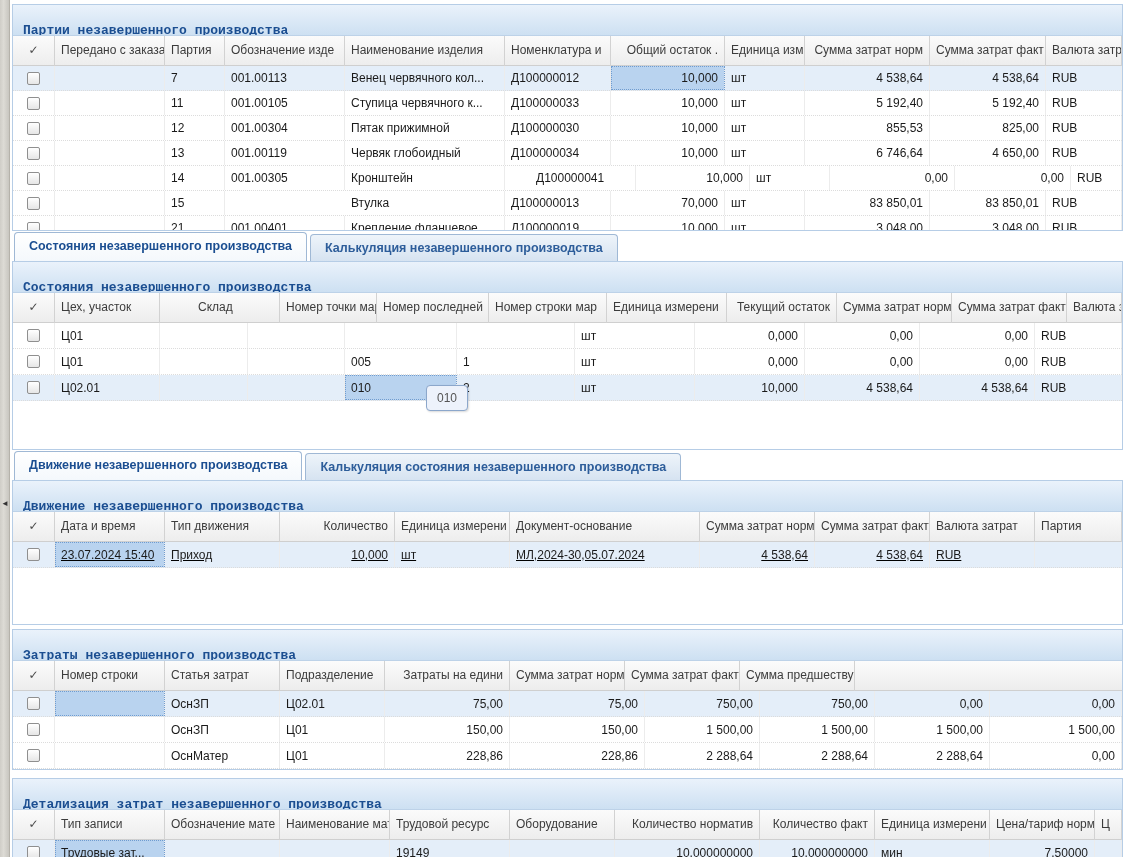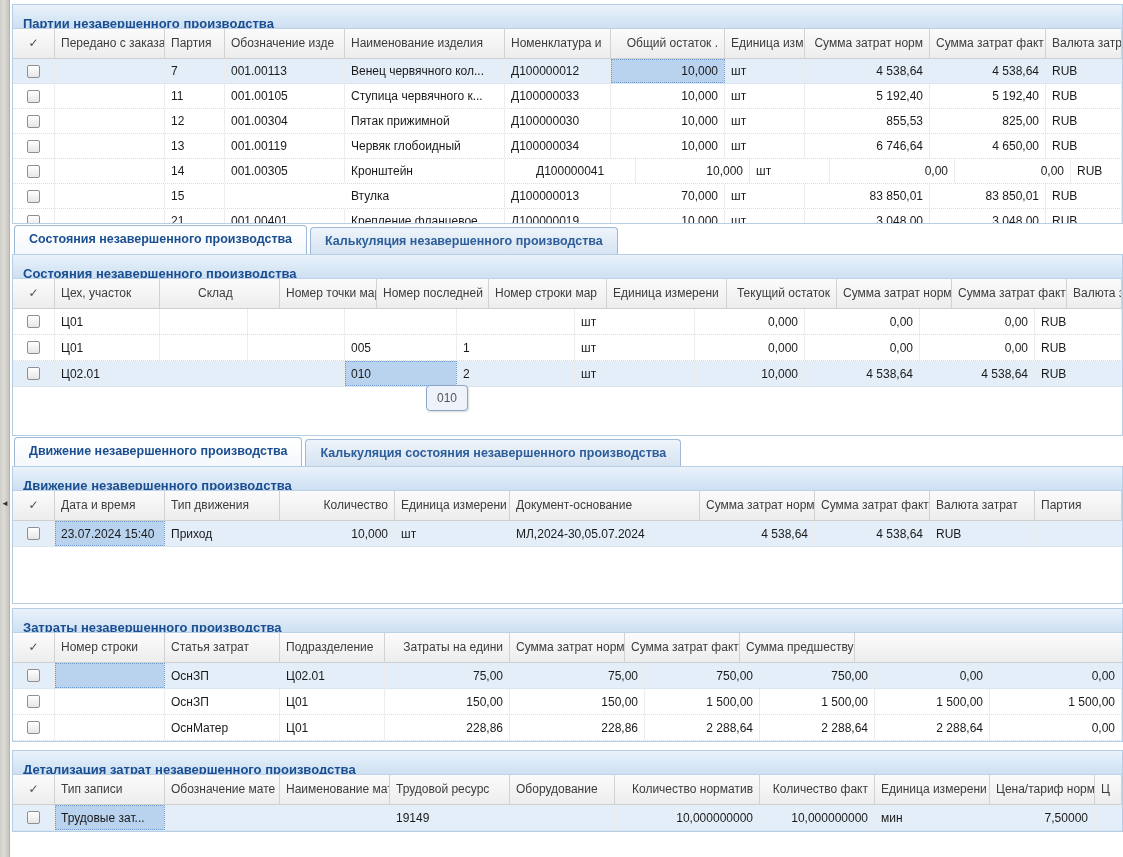--- a/index.html
+++ b/index.html
@@ -12,23 +12,23 @@
               background:linear-gradient(90deg,#cfcdc7,#dddbd5 40%,#c8c6c0);
               border-right:1px solid #b5b2aa; }
   .collapse-arrow { position:absolute; left:0px; top:492px; width:10px; height:22px;
               display:flex; align-items:center; justify-content:center;
               font-size:8px; color:#333; cursor:pointer; }
 
   .content { position:absolute; left:12px; top:0; width:1111px; padding-top:4px; }
 
   
   .panel { width:100%; border:1px solid #b6cde6; background:#fff; }
-  .panel-title { height:24px; line-height:22px; padding:8px 10px; font-size:13px; font-weight:bold;
+  .panel-title { height:24px; line-height:22px; padding:15px 10px; font-size:13px; font-weight:bold;
               color:#1b4e91; background:linear-gradient(#eaf2fb,#cde0f2);
-              border-bottom:1px solid #bdd2e8; white-space:nowrap; overflow:hidden; }
+              border-bottom:1px solid #bdd2e8; white-space:nowrap; overflow:hidden;font-family:Liberation Mono, monospace; }
 
   
   .grid-row { display:flex; width:100%; }
   .header-row { height:30px; background:linear-gradient(#fbfbfb,#ededed);
               border-bottom:1px solid #cfcfcf; }
   .hcell { height:30px; line-height:29px; padding:0 6px; font-size:12px; color:#3c3c3c;
               border-right:1px solid #d2d2d2; white-space:nowrap; overflow:hidden; cursor:pointer; }
   .data-row { border-bottom:1px dotted #dcdcdc; background:#fff; }
   .data-row.selected { background:#e4eef9; }
   .dcell { padding:0 6px; font-size:12px; color:#1a1a1a; border-right:1px solid #ececec;
@@ -276,21 +276,21 @@
           <div class="hcell" style="width: 115px; flex-shrink: 0;">Тип движения</div>
           <div class="hcell" style="width: 115px; flex-shrink: 0; text-align: right;">Количество</div>
           <div class="hcell" style="width: 115px; flex-shrink: 0;">Единица измерени</div>
           <div class="hcell" style="width: 190px; flex-shrink: 0;">Документ-основание</div>
           <div class="hcell" style="width: 115px; flex-shrink: 0; text-align: right;">Сумма затрат норм</div>
           <div class="hcell" style="width: 115px; flex-shrink: 0; text-align: right;">Сумма затрат факт</div>
           <div class="hcell" style="width: 105px; flex-shrink: 0;">Валюта затрат</div>
           <div class="hcell" style="flex: 1 1 0%;">Партия</div>
         </div>
         <div class="rows-viewport">
-          <div class="grid-row data-row selected" style="height: 26px;">
+          <div class="grid-row data-row selected" style="height: 26px; text-decoration: underline;">
             <div class="dcell check-cell" style="width: 42px; flex-shrink: 0;">
               <span class="checkbox"></span>
             </div>
             <div class="dcell sel-cell" style="width: 110px; flex-shrink: 0;">23.07.2024 15:40</div>
             <div class="dcell" style="width: 115px; flex-shrink: 0;">Приход</div>
             <div class="dcell num" style="width: 115px; flex-shrink: 0;">10,000</div>
             <div class="dcell" style="width: 115px; flex-shrink: 0;">шт</div>
             <div class="dcell" style="width: 190px; flex-shrink: 0;">МЛ,2024-30,05.07.2024</div>
             <div class="dcell num" style="width: 115px; flex-shrink: 0;">4 538,64</div>
             <div class="dcell num" style="width: 115px; flex-shrink: 0;">4 538,64</div>

